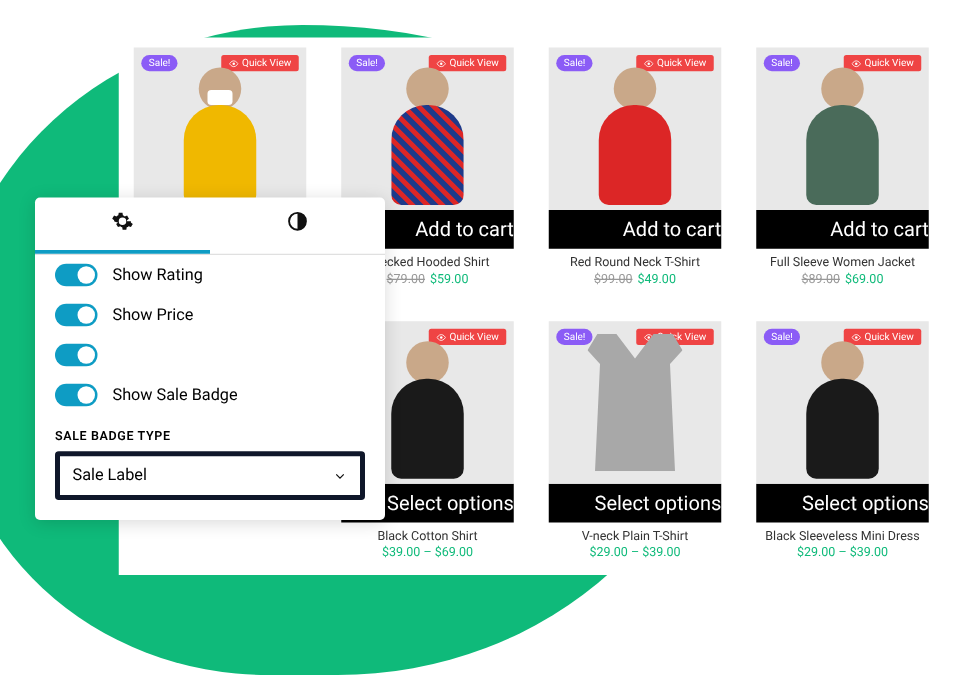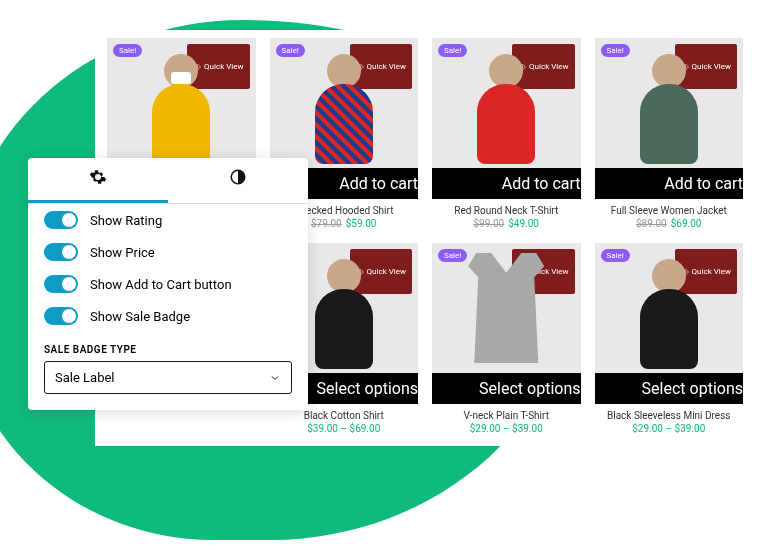--- a/index.html
+++ b/index.html
@@ -1,42 +1,42 @@
 <!DOCTYPE html>
 <html><head>
 <meta charset="utf-8">
 <style>
 * { margin: 0; padding: 0; box-sizing: border-box; font-family: -apple-system, BlinkMacSystemFont, "Segoe UI", Roboto, sans-serif; }
 body { width: 767px; height: 550px; position: relative; background: #fff; overflow: hidden; }
 .blob { position: absolute; width: 620px; height: 520px; left: -40px; top: 20px; background: #0fba7a; border-radius: 50% 60% 55% 45% / 55% 45% 60% 50%; z-index: 0; }
 .grid-panel { position: absolute; left: 95px; top: 30px; width: 660px; background: #fff; z-index: 1; padding: 8px 12px 12px; }
-.grid { display: grid; grid-template-columns: repeat(4, 1fr); gap: 14px; }
+.grid { display: grid; grid-template-columns: repeat(4, 1fr); gap: 28px; }
 .card { position: relative; background: #fff; }
 .imgwrap { position: relative; width: 100%; height: 130px; background: #e8e8e8; overflow: hidden; }
 .sale-badge { position: absolute; top: 6px; left: 6px; background: #8b5cf6; color: #fff; font-size: 8px; padding: 2px 6px; border-radius: 8px; }
-.quick-view { position: absolute; top: 6px; right: 6px; background: #7f1d1d; color: #fff; font-size: 8px; padding: 18px 6px; border-radius: 2px; display: flex; align-items: center; gap: 3px; justify-content: space-between; }
+.quick-view { position: absolute; top: 6px; right: 6px; background: #ef4444; color: #fff; font-size: 8px; padding: 2px 6px; border-radius: 2px; display: flex; align-items: center; gap: 3px; justify-content: space-between; }
 .cart-btn { width: 100%; background: #000; color: #fff; font-size: 16px; padding: 6px 0; border: none; text-align: right; cursor: pointer; }
 .title { text-align: center; font-size: 10px; margin-top: 6px; color: #333; }
 .price { text-align: center; font-size: 10px; margin-top: 2px; color: #0fba7a; }
 .old { text-decoration: line-through; color: #999; margin-right: 4px; }
 .settings-panel { position: absolute; left: 28px; top: 158px; width: 280px; background: #fff; z-index: 2; box-shadow: 0 2px 14px rgba(0,0,0,0.15); border-radius: 4px; padding-bottom: 16px; }
 .panel-header { display: flex; align-items: center; gap: 10px; padding: 12px 16px; }
 .bag-icon { width: 20px; height: 20px; }
 .panel-title { font-size: 15px; font-weight: 600; }
 .tab-row { display: flex; border-bottom: 1px solid #e0e0e0; }
 .tab { flex: 1; text-align: center; padding: 10px 0; cursor: pointer; }
 .tab.active { border-bottom: 3px solid #0e9cc4; }
 .section-header { display: flex; justify-content: space-between; align-items: center; padding: 14px 16px 10px; cursor: pointer; }
 .section-title { font-weight: 600; font-size: 15px; }
 .toggle-row { display: flex; align-items: center; gap: 12px; padding: 7px 16px; }
 .toggle { width: 34px; height: 18px; background: #0e9cc4; border-radius: 10px; position: relative; cursor: pointer; }
 .toggle::after { content: ''; position: absolute; width: 14px; height: 14px; background: #fff; border-radius: 50%; top: 2px; right: 2px; }
 .toggle-label { font-size: 13px; }
 .field-label { font-size: 10px; font-weight: 600; letter-spacing: 0.5px; padding: 12px 16px 6px; text-transform: uppercase; }
-.select-wrap { margin: 0 16px; border: 1px solid #0f172a; border-radius: 3px; display: flex; align-items: center; justify-content: space-between; padding: 8px 10px; cursor: pointer; }
+.select-wrap { margin: 0 16px; border: 4px solid #0f172a; border-radius: 3px; display: flex; align-items: center; justify-content: space-between; padding: 8px 10px; cursor: pointer; }
 .select-val { font-size: 13px; }
 
 .fig { position:absolute; left:50%; transform:translateX(-50%); }
 .head { width:34px; height:34px; border-radius:50%; background:#c9a889; margin:0 auto; }
 .body { width:58px; height:80px; border-radius:28px 28px 8px 8px; margin:-4px auto 0; }
 .p1 .body{background:#f0b800;} .p1{top:16px;}
 .p2 .body{background:linear-gradient(45deg,#1e3a8a 25%,#dc2626 25%,#dc2626 50%,#1e3a8a 50%,#1e3a8a 75%,#dc2626 75%);background-size:12px 12px;} .p2{top:16px;}
 .p3 .body{background:#dc2626;} .p3{top:16px;}
 .p4 .body{background:#4a6b5a;} .p4{top:16px;}
 .p5 .body{background:#1a1a1a;} .p5{top:16px;}
@@ -204,21 +204,20 @@
   <div class="toggle-row">
     <div class="toggle"></div>
     <div class="toggle-label">Show Rating</div>
   </div>
   <div class="toggle-row">
     <div class="toggle"></div>
     <div class="toggle-label">Show Price</div>
   </div>
   <div class="toggle-row">
     <div class="toggle"></div>
-    <div class="toggle-label">Show Add to Cart button</div>
   </div>
   <div class="toggle-row">
     <div class="toggle"></div>
     <div class="toggle-label">Show Sale Badge</div>
   </div>
   <div class="field-label">SALE BADGE TYPE</div>
   <div class="select-wrap">
     <span class="select-val">Sale Label</span>
     <svg width="12" height="12" viewBox="0 0 24 24" fill="none" stroke="#111" stroke-width="2">
         <path d="M6 9l6 6 6-6"></path>

